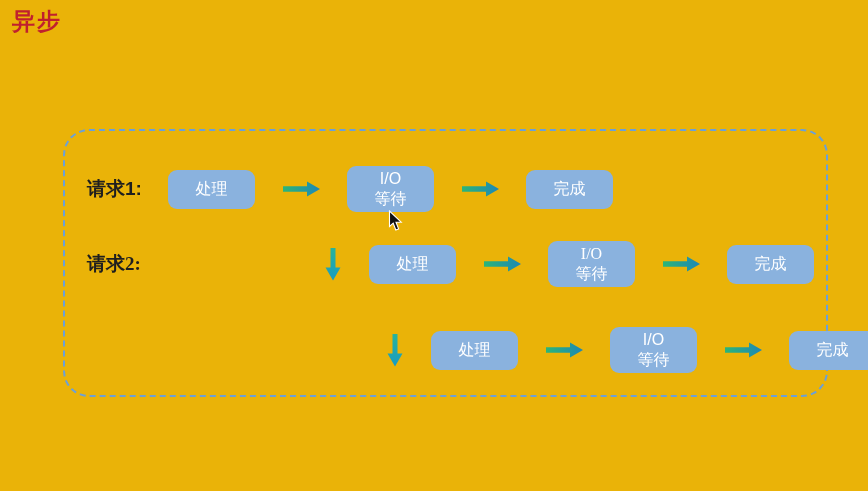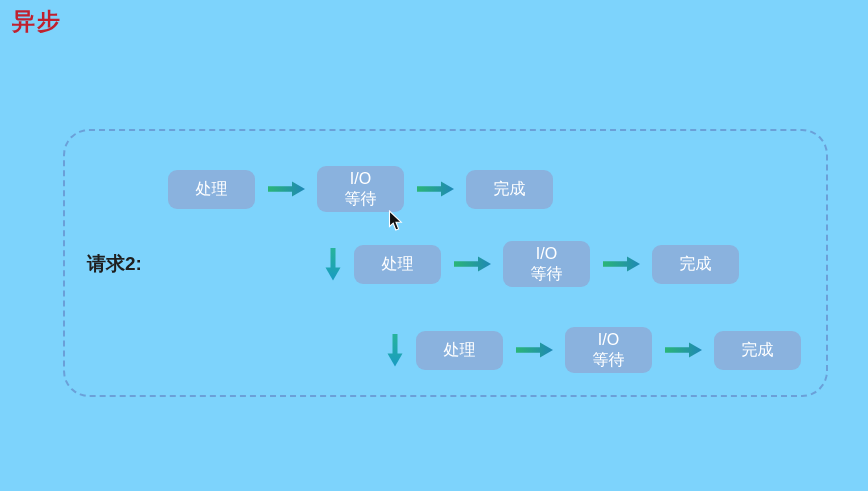--- a/index.html
+++ b/index.html
@@ -1,56 +1,57 @@
 <!DOCTYPE html>
 <html style="--title-red: #c0202e; --frame-border: #6ba0d8; --label-text: #1f1f1f; --box-fill: #8ab2de; --box-text: #ffffff; --arrow-green: #2cb873; --arrow-blue: #1e86b8; --down-arrow-top: #28b598; --down-arrow-bottom: #189ac4; --cursor-black: #111111;"><head>
 <meta charset="utf-8">
 <style>
   html,body{margin:0;padding:0;background:#ffffff;}
   .stage{
-    position:relative;width:868px;height:491px;background:#7dd3fc;overflow:hidden;
+    position:relative;width:868px;height:491px;background:#eab308;overflow:hidden;
     font-family:"Liberation Sans","DejaVu Sans",sans-serif;
   }
   .page-title{
     position:absolute;left:12px;top:6px;margin:0;
     font-size:23px;font-weight:bold;letter-spacing:2px;color:var(--title-red,#c0202e);
   }
   .frame{
     position:absolute;left:63px;top:129px;width:761px;height:264px;
     border:2px dashed var(--frame-border,#6ba0d8);border-radius:26px;
   }
   .row{position:absolute;left:0;width:100%;height:46px;}
   .row-1{top:35px;}
-  .row-2{top:110px;}
+  .row-2{top:110px;font-family:Liberation Serif, serif;}
   .row-3{top:196px;}
   .row-label{
     position:absolute;left:22px;top:0;line-height:46px;
     font-size:19px;font-weight:bold;color:var(--label-text,#1f1f1f);white-space:nowrap;
   }
-  .chain{position:absolute;top:0;height:46px;display:flex;align-items:center;gap:11px;}
+  .chain{position:absolute;top:0;height:46px;display:flex;align-items:center;gap:26px;}
   .row-1 .chain{left:103px;}
   .row-2 .chain{left:258px;}
   .row-3 .chain{left:320px;}
   .step-box{
     min-width:87px;min-height:39px;box-sizing:border-box;padding:3px 10px;
     border-radius:9px;background:var(--box-fill,#8ab2de);color:var(--box-text,#ffffff);
     font-size:16px;line-height:1.22;text-align:center;
     display:flex;flex-direction:column;justify-content:center;align-items:center;
   }
   .arrow-h,.arrow-v{display:flex;align-items:center;}
   .cursor{position:absolute;left:388px;top:210px;width:16px;height:22px;}
 </style>
 </head>
 <body>
 
 <div class="stage">
   <h1 class="page-title">异步</h1>
 
   <div class="frame">
       <div class="row row-1">
+        <span class="row-label">请求1:</span>
         <div class="chain">
           <div class="step-box">
             <div>处理</div>
           </div>
           <span class="arrow-h">
             <svg width="40" height="20" viewBox="0 0 40 20">
               <defs>
                 <linearGradient id="gh1" x1="0" y1="0" x2="40" y2="0" gradientUnits="userSpaceOnUse">
                   <stop offset="0" stop-color="#2cb873"></stop>
                   <stop offset="1" stop-color="#1e86b8"></stop>

